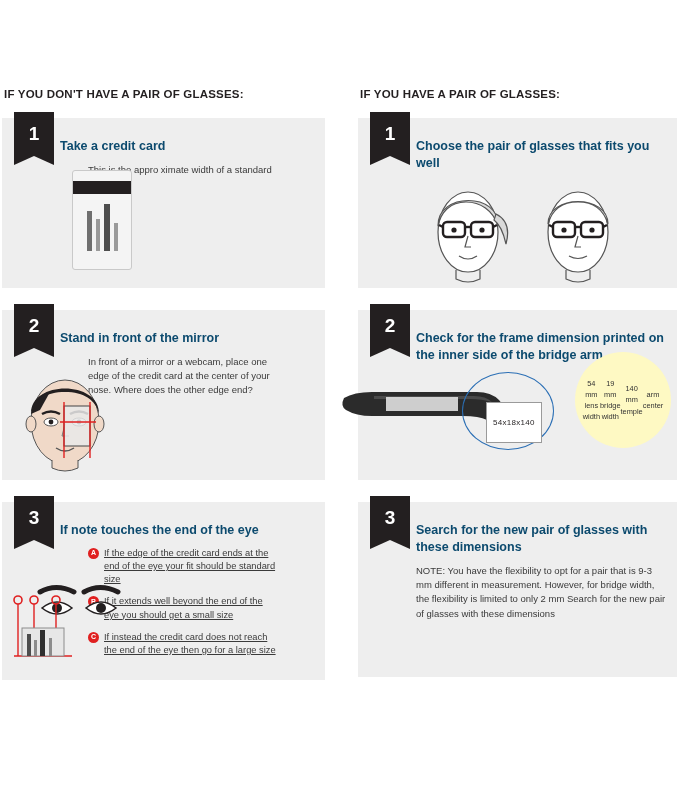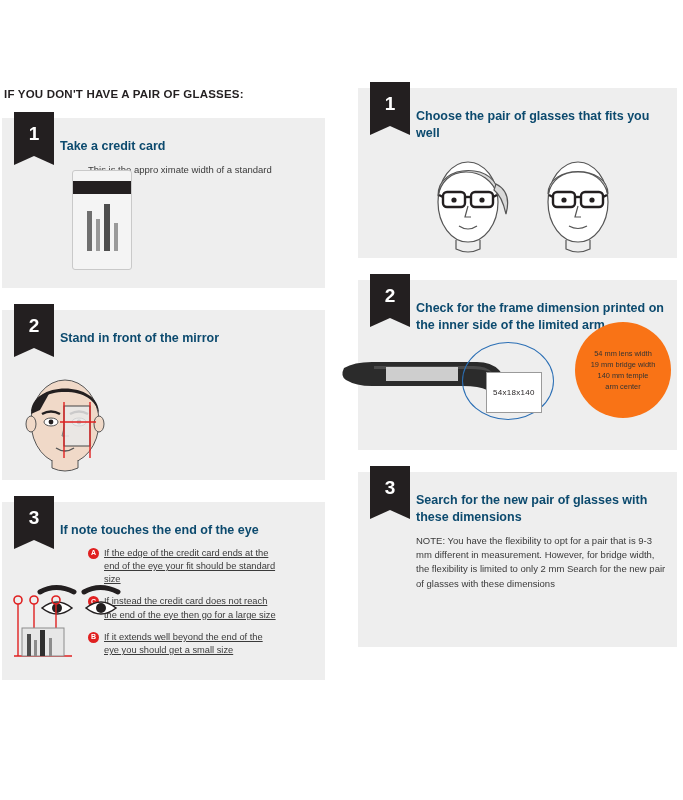--- a/index.html
+++ b/index.html
@@ -122,22 +122,22 @@
   .ccard .bar { position: absolute; background: #6f6f6f; }
 
   svg { display: block; }
 
   
   .bubble {
     position: absolute;
     right: 10px; top: 42px;
     width: 96px; height: 96px;
     border-radius: 50%;
-    background: #f97316;
-    display: flex; flex-direction: column;
+    background: #fef9c3;
+    display: flex; 
     align-items: center; justify-content: center;
     text-align: center;
     font-size: 7.4px;
     line-height: 1.5;
     color: #333;
     padding: 0 8px;
   }
 
   .lensbadge {
     position: absolute;
@@ -184,20 +184,21 @@
       </div>
     </div>
 
     <div class="card">
       <div class="numflag">
         <div class="body"></div>
         <div class="notch"></div>
         <div class="num">2</div>
       </div>
       <div class="card-head">Stand in front of the mirror</div>
+      <div class="card-body">In front of a mirror or a webcam, place one edge of the credit card at the center of your nose. Where does the other edge end?</div>
 
       <div class="art" style="left:8px; top:52px;">
         <svg width="110" height="112" viewBox="0 0 110 112">
 
           <ellipse cx="55" cy="60" rx="34" ry="42" fill="#f0d9c8" stroke="#555" stroke-width="1"></ellipse>
 
           <path d="M21 52 C20 18, 90 18, 89 52 C86 38, 74 30, 55 30 C36 30, 24 38, 21 52 Z" fill="#231f20"></path>
           <path d="M21 52 C22 40, 30 32, 40 30 L30 48 Z" fill="#231f20"></path>
 
           <ellipse cx="21" cy="62" rx="5" ry="8" fill="#f0d9c8" stroke="#555" stroke-width="1"></ellipse>
@@ -231,26 +232,26 @@
         <div class="num">3</div>
       </div>
       <div class="card-head">If note touches the end of the eye</div>
 
       <div class="bullets">
         <div class="bullet">
           <span class="dot">A</span>
           <span>If the edge of the credit card ends at the end of the eye your fit should be standard size</span>
         </div>
         <div class="bullet">
+          <span class="dot">B</span>
+          <span>If it extends well beyond the end of the eye you should get a small size</span>
+        </div>
+        <div class="bullet">
           <span class="dot">C</span>
           <span>If instead the credit card does not reach the end of the eye then go for a large size</span>
-        </div>
-        <div class="bullet">
-          <span class="dot">B</span>
-          <span>If it extends well beyond the end of the eye you should get a small size</span>
         </div>
       </div>
 
       <div class="art" style="left:10px; top:58px;">
         <svg width="120" height="110" viewBox="0 0 120 110">
 
           <path d="M28 32 q16 -9 34 0" stroke="#231f20" stroke-width="5" fill="none" stroke-linecap="round"></path>
           <path d="M72 32 q16 -9 34 0" stroke="#231f20" stroke-width="5" fill="none" stroke-linecap="round"></path>
 
           <path d="M30 48 q15 -12 30 0 q-15 12 -30 0 Z" fill="#fff" stroke="#231f20" stroke-width="1.6"></path>
@@ -272,20 +273,21 @@
           <rect x="28" y="70" width="5" height="26" fill="#2f2f2f"></rect>
           <rect x="37" y="78" width="3" height="18" fill="#8c8c8c"></rect>
         </svg>
       </div>
     </div>
 
   </div>
 
   <div class="col col-right">
 
+    <div class="col-title">IF YOU HAVE A PAIR OF GLASSES:</div>
 
     <div class="card">
       <div class="numflag">
         <div class="body"></div>
         <div class="notch"></div>
         <div class="num">1</div>
       </div>
       <div class="card-head">Choose the pair of glasses that fits you well</div>
 
       <div class="art" style="left:52px; top:62px;">
@@ -327,21 +329,21 @@
         </svg>
       </div>
     </div>
 
     <div class="card">
       <div class="numflag">
         <div class="body"></div>
         <div class="notch"></div>
         <div class="num">2</div>
       </div>
-      <div class="card-head">Check for the frame dimension printed on the inner side of the limited arm</div>
+      <div class="card-head">Check for the frame dimension printed on the inner side of the bridge arm</div>
 
       <div class="art" style="left:-34px; top:46px;">
         <svg width="200" height="100" viewBox="0 0 200 100">
 
           <path d="M20 42 q10 -6 28 -6 h105 q14 0 22 8 q8 8 8 22 q0 10 -6 16 q-6 -14 -14 -18 q-8 -4 -24 -4 h-91 q-16 0 -26 -6 q-6 -4 -2 -12 Z" fill="#2b2b2b"></path>
           <path d="M50 40 h100 q12 0 18 6 q-10 -3 -22 -3 h-96 Z" fill="#4a4a4a"></path>
 
           <rect x="62" y="41" width="72" height="14" fill="#dcdcdc" opacity="0.92"></rect>
         </svg>
       </div>

